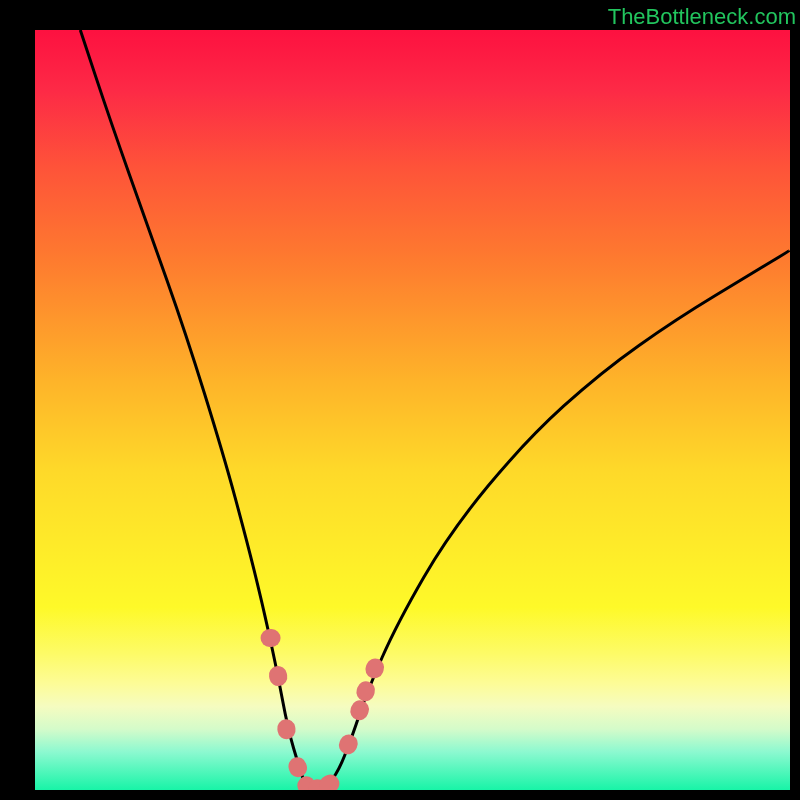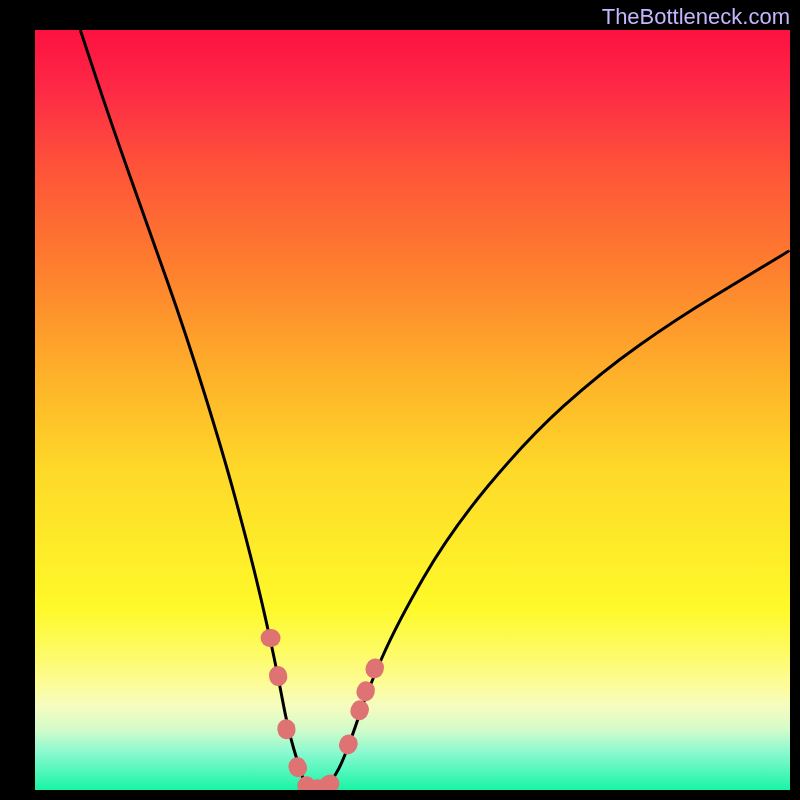--- a/index.html
+++ b/index.html
@@ -7,22 +7,22 @@
       width: 800px;
       height: 800px;
       background: #000;
       position: relative;
       font-family: Arial, sans-serif;
       overflow: hidden;
     }
     .attribution {
       position: absolute;
       top: 4px;
-      right: 10px;
-      color: #c4b5fd;
+      right: 4px;
+      color: #22c55e;
       font-size: 22px;
       z-index: 10;
     }
     .chart-area {
       position: absolute;
       left: 35px;
       top: 30px;
       width: 755px;
       height: 760px;
       background: linear-gradient(to bottom,

